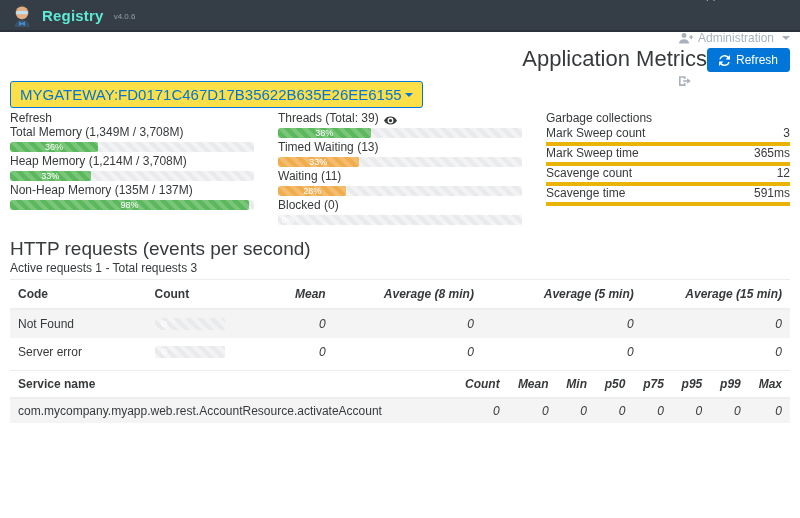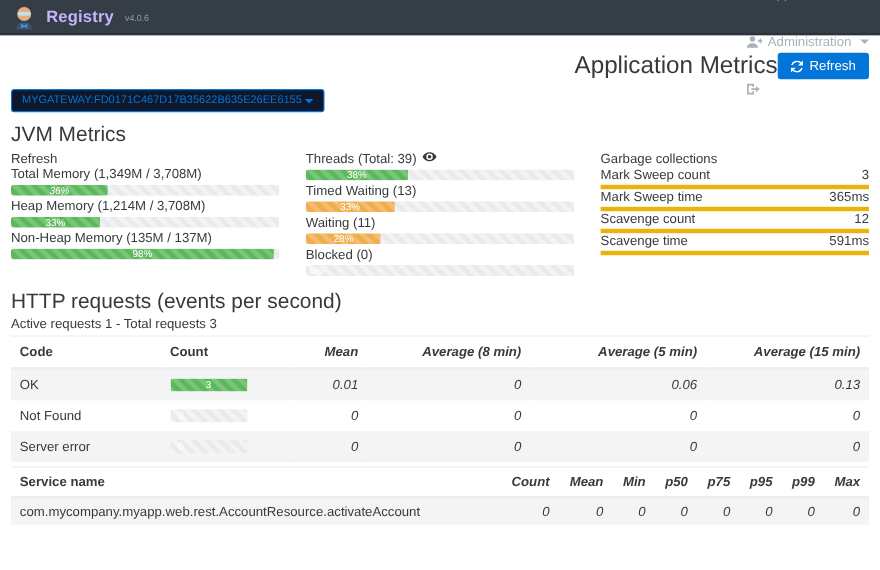--- a/index.html
+++ b/index.html
@@ -3,49 +3,49 @@
 <meta charset="utf-8">
 <style>
   * { box-sizing: border-box; margin: 0; padding: 0; }
   html,body { width: 800px; height: 518px; overflow: hidden; background: #fff;
     font-family: "Liberation Sans", "DejaVu Sans", sans-serif; color: #373a3c; }
 
   
   .navbar { height: 32px; background: #353d47; border-bottom: 2px solid #2b323c;
     display: flex; align-items: center; padding: 0 10px; }
   .brand-wrap { display: flex; align-items: center; gap: 8px; cursor: pointer; }
-  .brand { color: #c4b5fd; font-weight: bold; font-size: 15px; letter-spacing: .2px; }
+  .brand { color: #5eead4; font-weight: bold; font-size: 15px; letter-spacing: .2px; }
   .version { color: #949eaa; font-size: 8px; margin-left: 2px; margin-top: 3px; }
   .nav-links { margin-left: auto; display: flex; align-items: flex-start; gap: 30px; flex-direction: column; }
   .nav-link { color: #a9b2bc; font-size: 12px; display: flex; align-items: center;
     gap: 5px; text-decoration: none; cursor: pointer; }
   .nav-link svg { flex: 0 0 auto; }
   .caret { display: inline-block; width: 0; height: 0; border-left: 4px solid transparent;
     border-right: 4px solid transparent; border-top: 4px solid currentColor; margin-left: 3px; }
 
   
   .main { padding: 14px 10px 0 10px; }
   .titlebar { display: flex; align-items: flex-start; justify-content: flex-end; }
   h1 { font-size: 22px; font-weight: 400; line-height: 26px; }
   h2 { font-size: 19px; font-weight: 400; line-height: 23px; margin-top: 9px; }
 
   .btn-refresh { display: inline-flex; align-items: center; gap: 6px; background: #0275d8;
     border: 1px solid #0275d8; color: #fff; font-size: 12px; padding: 4px 11px;
     border-radius: 3px; cursor: pointer; margin-top: 2px;
     font-family: "Liberation Sans", sans-serif; }
   .instance-btn { margin-top: 9px; display: inline-flex; align-items: center;
-    background: #0f172a; border: 1px solid #0275d8; color: #0275d8; font-size: 10px;
+    background: #fde047; border: 1px solid #0275d8; color: #0275d8; font-size: 15px;
     padding: 4px 9px; border-radius: 3px; cursor: pointer;
     font-family: "Liberation Sans", sans-serif; }
 
   
   .jvm-cols { display: flex; gap: 24px; margin-top: 3px; }
   .jvm-col { flex: 1; min-width: 0; }
   .mlabel { font-size: 12px; line-height: 13px; margin: 1px 0 1px; white-space: nowrap; }
-  .col-title { display: flex; align-items: flex-start; gap: 5px; }
+  .col-title { display: flex; align-items: flex-end; gap: 5px; }
 
   .progress { height: 10px; background: #e9eaec; border-radius: 2px; overflow: hidden;
     margin: 3px 0 3px; background-image: linear-gradient(45deg, rgba(255,255,255,.45) 25%,
       transparent 25%, transparent 50%, rgba(255,255,255,.45) 50%,
       rgba(255,255,255,.45) 75%, transparent 75%, transparent);
     background-size: 12px 12px; }
   .fill { height: 100%; display: flex; align-items: center; justify-content: center;
     font-size: 9px; line-height: 10px; color: #fff; border-radius: 2px; min-width: 20px;
     background-image: linear-gradient(45deg, rgba(255,255,255,.18) 25%, transparent 25%,
       transparent 50%, rgba(255,255,255,.18) 50%, rgba(255,255,255,.18) 75%,
@@ -135,28 +135,27 @@
       <span>Refresh</span>
     </button>
   </div>
 
   <button class="instance-btn">
     <span>MYGATEWAY:FD0171C467D17B35622B635E26EE6155</span>
     <span class="caret"></span>
   </button>
 
   
-  <h2>JVM Metrics</h2>
   <div class="jvm-cols">
 
     <div class="jvm-col">
       <div class="mlabel">Refresh</div>
       <div class="mlabel">Total Memory (1,349M / 3,708M)</div>
       <div class="progress">
-        <div class="fill green" style="width: 36%; font-style: italic;">
+        <div class="fill green" style="width: 36%;">
             <span>36%</span>
           </div>
       </div>
       <div class="mlabel">Heap Memory (1,214M / 3,708M)</div>
       <div class="progress">
         <div class="fill green" style="width: 33%;">
             <span>33%</span>
           </div>
       </div>
       <div class="mlabel">Non-Heap Memory (135M / 137M)</div>
@@ -230,34 +229,20 @@
       <tr>
         <th style="width:17.5%">Code</th>
         <th style="width:15%">Count</th>
         <th style="width:9%" class="num">Mean</th>
         <th style="width:19%" class="num">Average (8 min)</th>
         <th style="width:20.5%" class="num">Average (5 min)</th>
         <th style="width:19%" class="num">Average (15 min)</th>
       </tr>
     </thead>
     <tbody>
-      <tr>
-        <td>OK</td>
-        <td>
-          <div class="count-progress">
-            <div class="fill green" style="width: 100%;">
-                <span>3</span>
-              </div>
-          </div>
-        </td>
-        <td class="num">0.01</td>
-        <td class="num">0</td>
-        <td class="num">0.06</td>
-        <td class="num">0.13</td>
-      </tr>
       <tr>
         <td>Not Found</td>
         <td>
           <div class="count-progress">
             <div class="fill zero" style="width: 0%;">
                 <span>0</span>
               </div>
           </div>
         </td>
         <td class="num">0</td>

